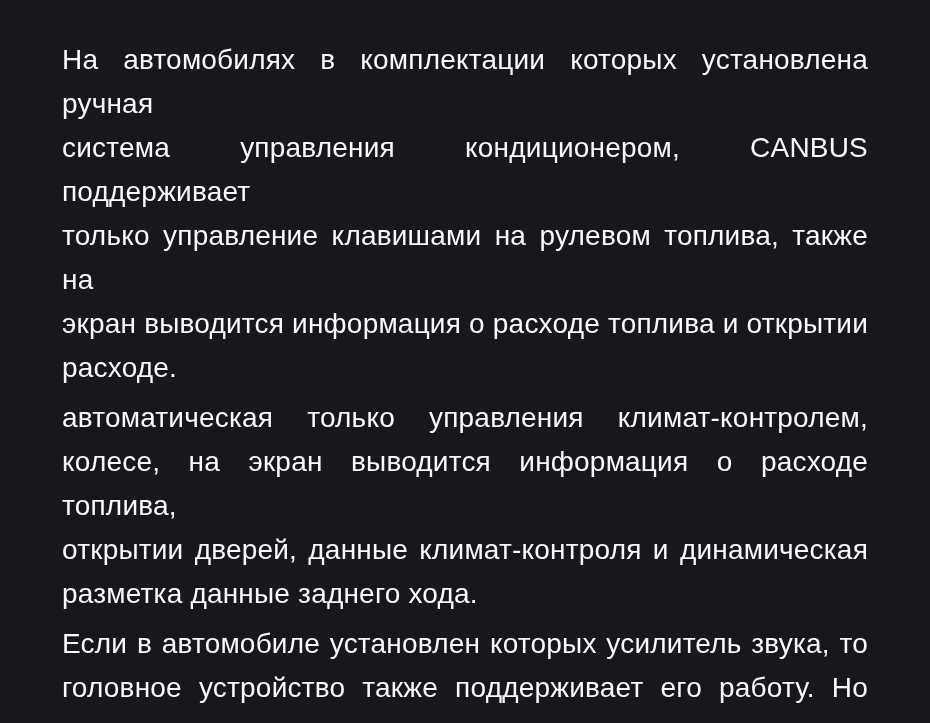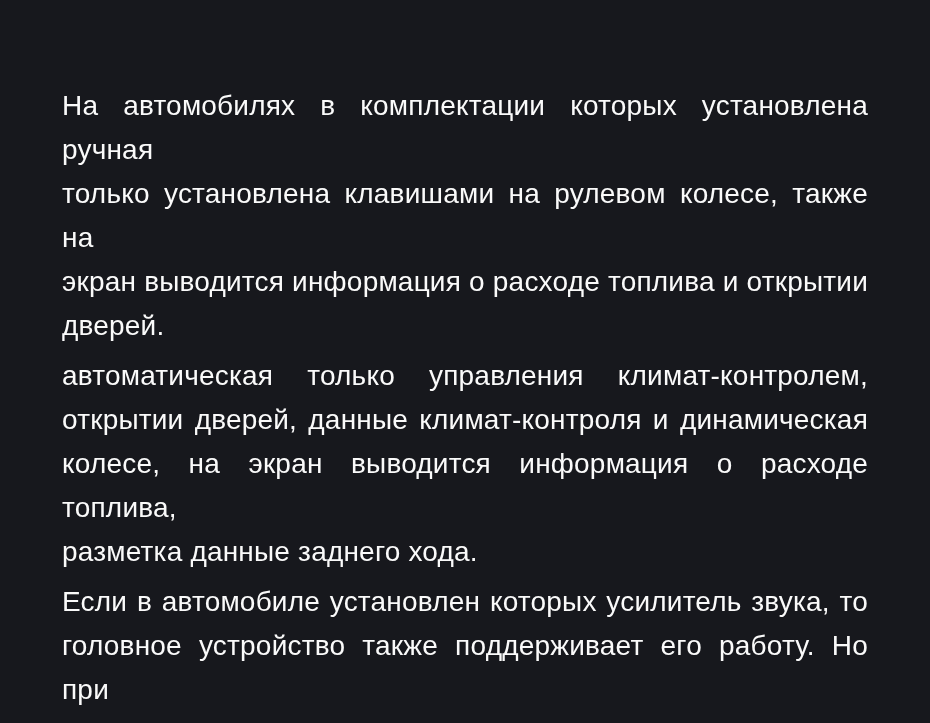--- a/index.html
+++ b/index.html
@@ -12,21 +12,20 @@
     background: #17181d;
     overflow: hidden;
     font-family: "Liberation Sans", sans-serif;
   }
   .page {
     box-sizing: border-box;
     width: 930px;
     height: 599px;
     padding: 38px 62px 0 62px;
     background: #17181d;
-    margin-top: 46px;
   }
   .doc {
     color: #fafafa;
     font-size: 28px;
     line-height: 44px;
     letter-spacing: 0.2px;
   }
   .paragraph {
     margin: 0 0 6px 0;
   }
@@ -41,29 +40,30 @@
   }
 </style>
 </head>
 <body>
 
 <div class="page">
   <div class="doc">
 
     <div class="paragraph">
       <div class="line">На автомобилях в комплектации которых установлена ручная</div>
-      <div class="line">только установлена клавишами на рулевом колесе, также на</div>
+      <div class="line">система управления кондиционером, CANBUS поддерживает</div>
+      <div class="line">только управление клавишами на рулевом топлива, также на</div>
       <div class="line">экран выводится информация о расходе топлива и открытии</div>
-      <div class="line para-last">дверей.</div>
+      <div class="line para-last">расходе.</div>
     </div>
 
     <div class="paragraph">
       <div class="line">автоматическая только управления климат-контролем,</div>
+      <div class="line">колесе, на экран выводится информация о расходе топлива,</div>
       <div class="line">открытии дверей, данные климат-контроля и динамическая</div>
-      <div class="line">колесе, на экран выводится информация о расходе топлива,</div>
       <div class="line para-last">разметка данные заднего хода.</div>
     </div>
 
     <div class="paragraph">
       <div class="line">Если в автомобиле установлен которых усилитель звука, то</div>
       <div class="line">головное устройство также поддерживает его работу. Но при</div>
 
     </div>
 
   </div>

